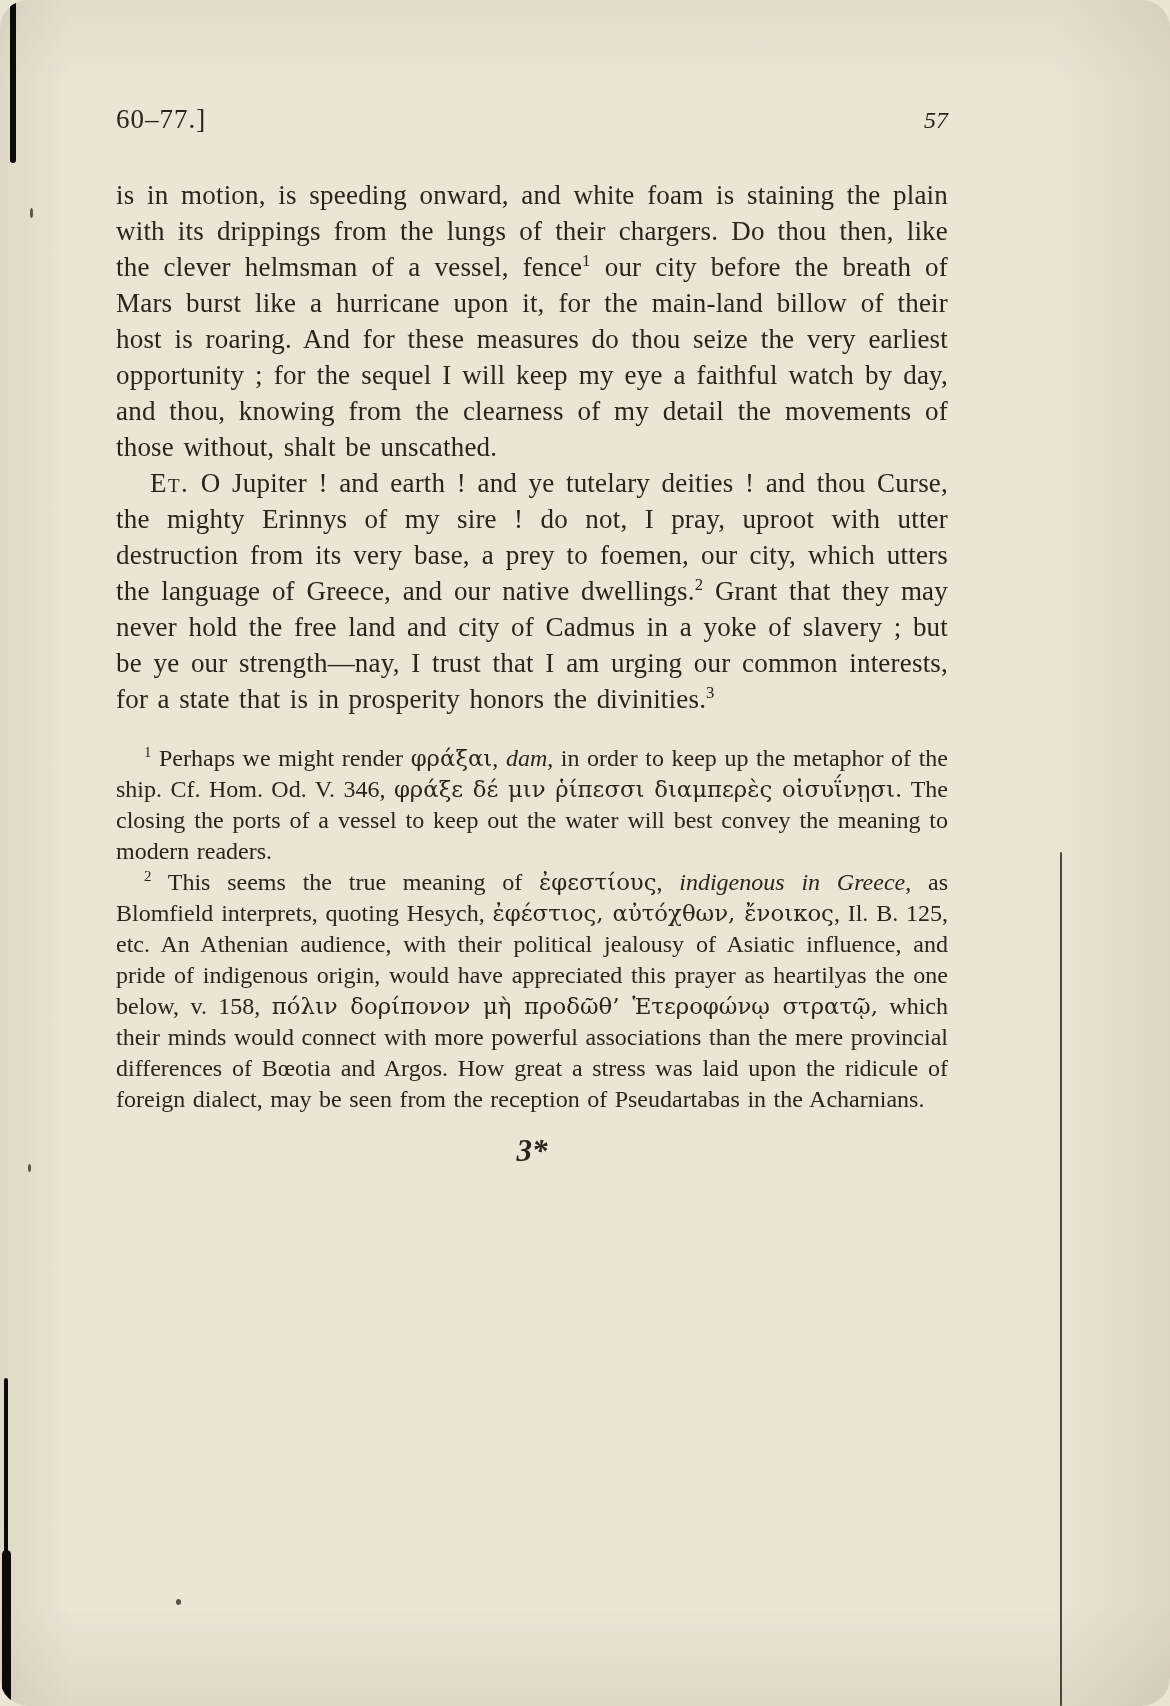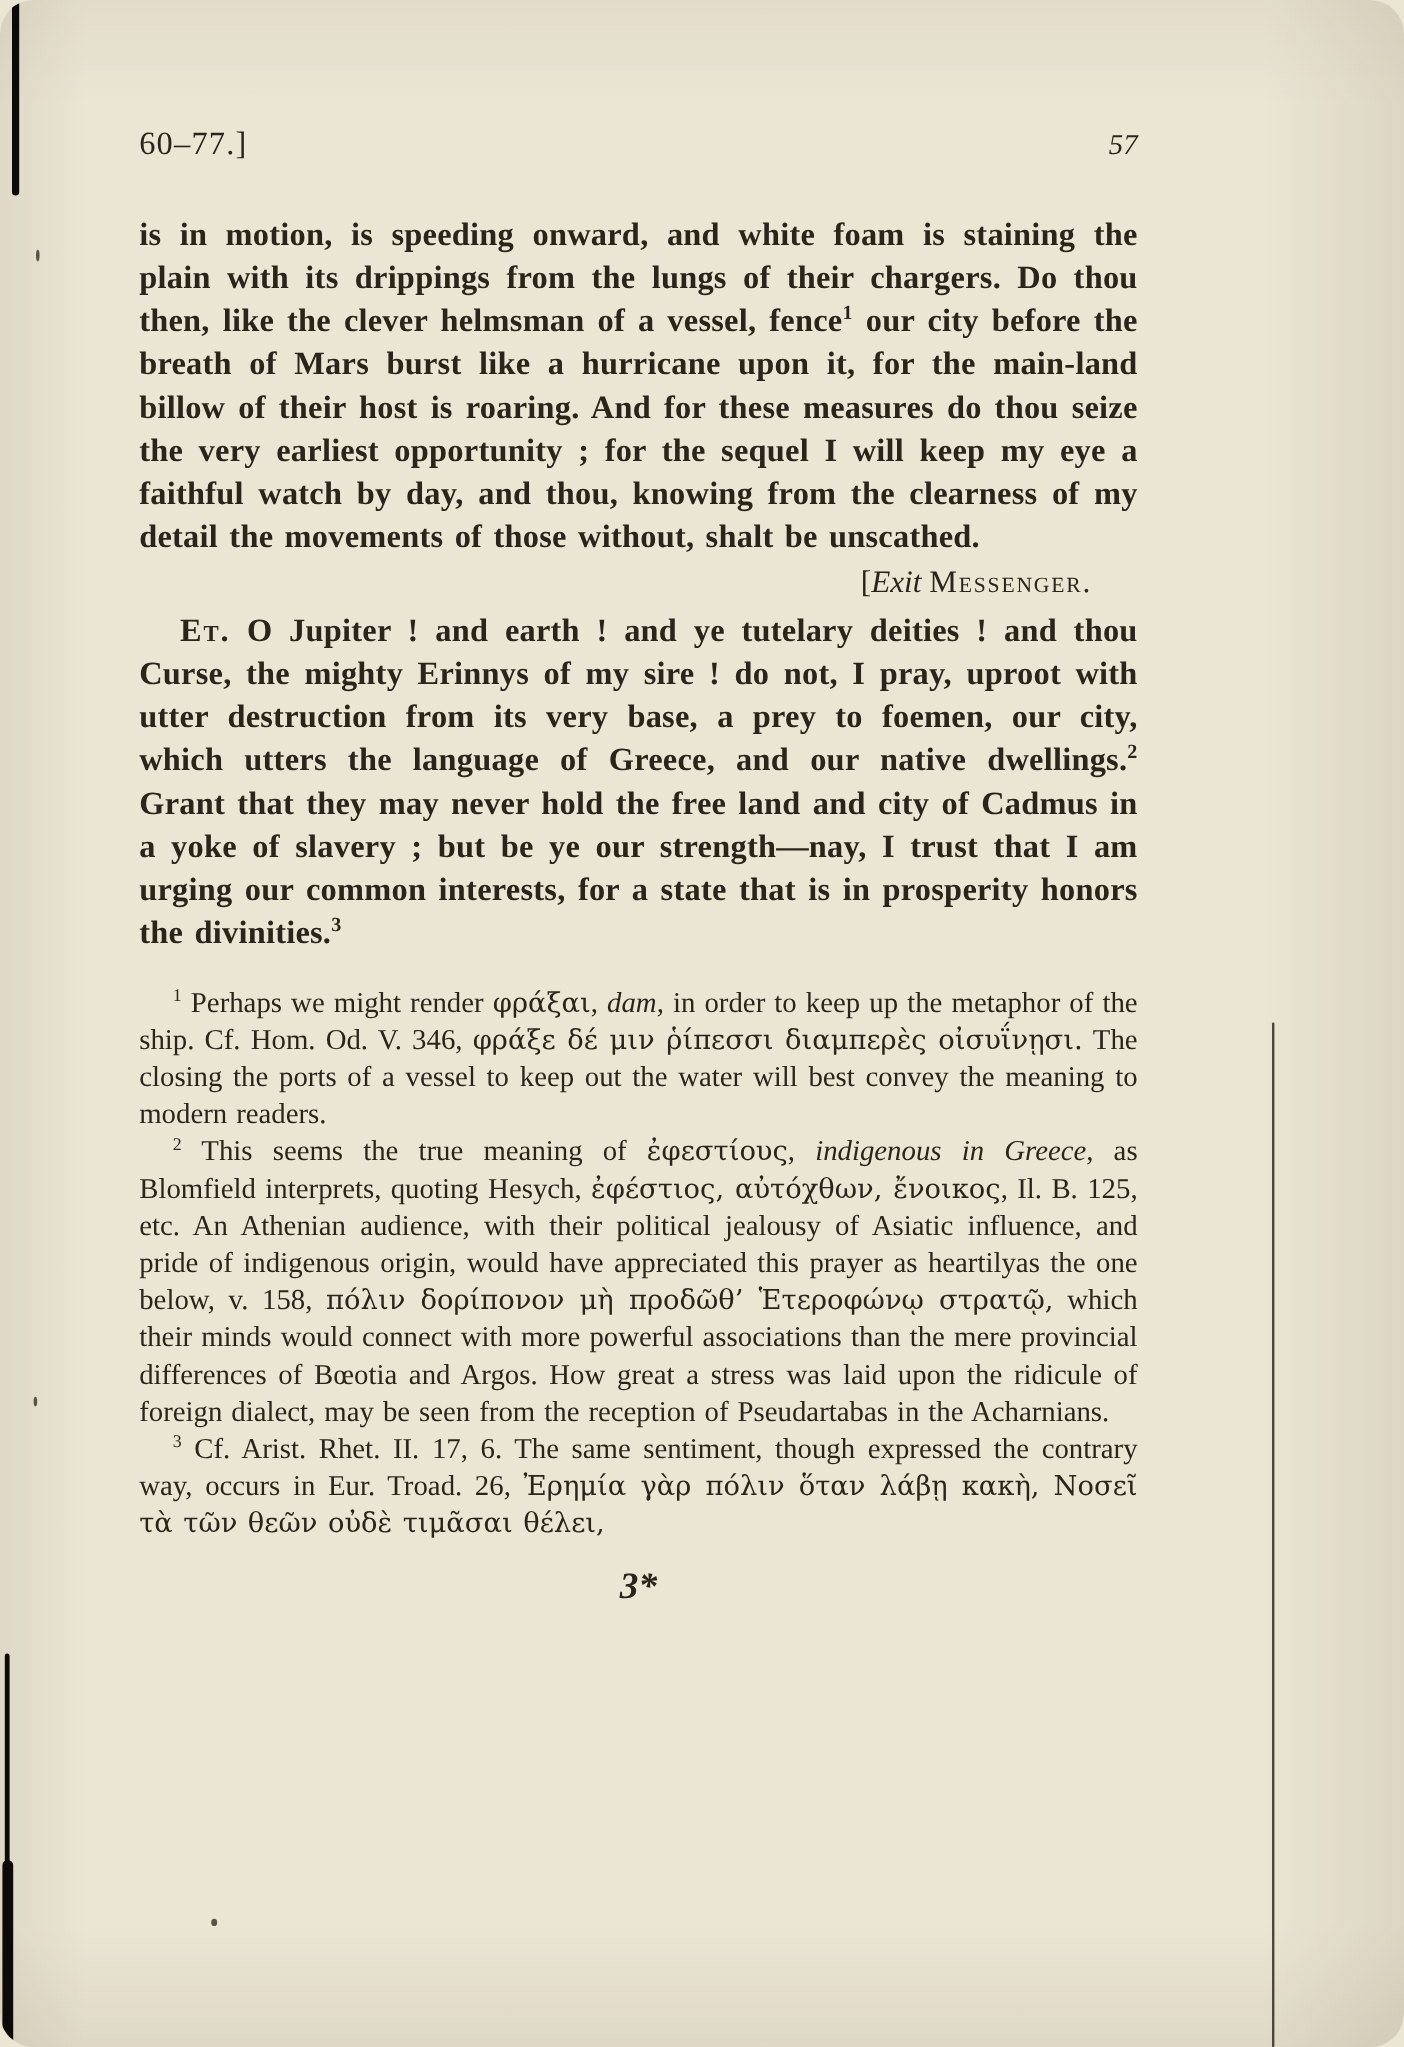--- a/index.html
+++ b/index.html
@@ -26,21 +26,20 @@
     margin-bottom:42px;
   }
   .header .left  { font-size:27px; letter-spacing:1px; }
   .header .center{ font-size:28px; letter-spacing:4px; }
   .header .right { font-size:24px;font-style:italic; }
   .bodytext p.para {
     font-size:27px; line-height:36px;
     text-align:justify;
     word-spacing:2.5px;
     letter-spacing:0.2px;
-    font-weight:bold;
   }
   .bodytext p.indent { text-indent:34px; }
   .bodytext p.stage {
     font-size:26px; line-height:36px;
     text-align:right;
     padding-right:38px;
     margin-top:2px; margin-bottom:4px;
   }
   .footnotes {
     margin-top:26px;
@@ -75,28 +74,26 @@
 
 <div class="page">
 
   <div class="header">
     <span class="left">60–77.]</span>
     <span class="right">57</span>
   </div>
 
   <div class="bodytext">
     <p class="para"><span>is in motion, is speeding onward, and white foam is staining the plain with its drippings from the lungs of their chargers.  Do thou then, like the clever helmsman of a vessel, fence</span><span class="seg-sup">1</span><span> our city before the breath of Mars burst like a hurricane upon it, for the main-land billow of their host is roaring.  And for these measures do thou seize the very earliest opportunity ; for the sequel I will keep my eye a faithful watch by day, and thou, knowing from the clearness of my detail the movements of those without, shalt be unscathed.</span></p>
-    <p class="stage"><span>[</span><span class="seg-i">Exit</span><span> </span><span class="seg-sc">Messenger.</span></p>
     <p class="para indent"><span class="seg-sc">Et.</span><span> O Jupiter ! and earth ! and ye tutelary deities ! and thou Curse, the mighty Erinnys of my sire ! do not, I pray, uproot with utter destruction from its very base, a prey to foemen, our city, which utters the language of Greece, and our native dwellings.</span><span class="seg-sup">2</span><span>  Grant that they may never hold the free land and city of Cadmus in a yoke of slavery ; but be ye our strength—nay, I trust that I am urging our common interests, for a state that is in prosperity honors the divinities.</span><span class="seg-sup">3</span></p>
   </div>
 
   <div class="footnotes">
     <p><span class="seg-sup">1</span><span> Perhaps we might render </span><span class="seg-greek">φράξαι</span><span>, </span><span class="seg-i">dam</span><span>, in order to keep up the metaphor of the ship.  Cf. Hom. Od. V. 346, </span><span class="seg-greek">φράξε δέ μιν ῥίπεσσι διαμπερὲς οἰσυΐνῃσι.</span><span>  The closing the ports of a vessel to keep out the water will best convey the meaning to modern readers.</span></p>
     <p><span class="seg-sup">2</span><span> This seems the true meaning of </span><span class="seg-greek">ἐφεστίους</span><span>, </span><span class="seg-i">indigenous in Greece</span><span>, as Blomfield interprets, quoting Hesych, </span><span class="seg-greek">ἐφέστιος, αὐτόχθων, ἔνοικος</span><span>, Il. B. 125, etc.  An Athenian audience, with their political jealousy of Asiatic influence, and pride of indigenous origin, would have appreciated this prayer as heartilyas the one below, v. 158, </span><span class="seg-greek">πόλιν δορίπονον μὴ προδῶθ’ Ἑτεροφώνῳ στρατῷ,</span><span> which their minds would connect with more powerful associations than the mere provincial differences of Bœotia and Argos.  How great a stress was laid upon the ridicule of foreign dialect, may be seen from the reception of Pseudartabas in the Acharnians.</span></p>
-    <p><span class="seg-sup">3</span><span> Cf. Arist. Rhet. II. 17, 6.  The same sentiment, though expressed the contrary way, occurs in Eur. Troad. 26, </span><span class="seg-greek">Ἐρημία γὰρ πόλιν ὅταν λάβῃ κακὴ, Νοσεῖ τὰ τῶν θεῶν οὐδὲ τιμᾶσαι θέλει,</span></p>
   </div>
 
   <div class="signature">3*</div>
 
 </div>
 
 <div class="mark mark-top-left"></div>
 <div class="mark mark-bottom-left-thin"></div>
 <div class="mark mark-bottom-left-thick"></div>
 <div class="mark mark-right-line"></div>

